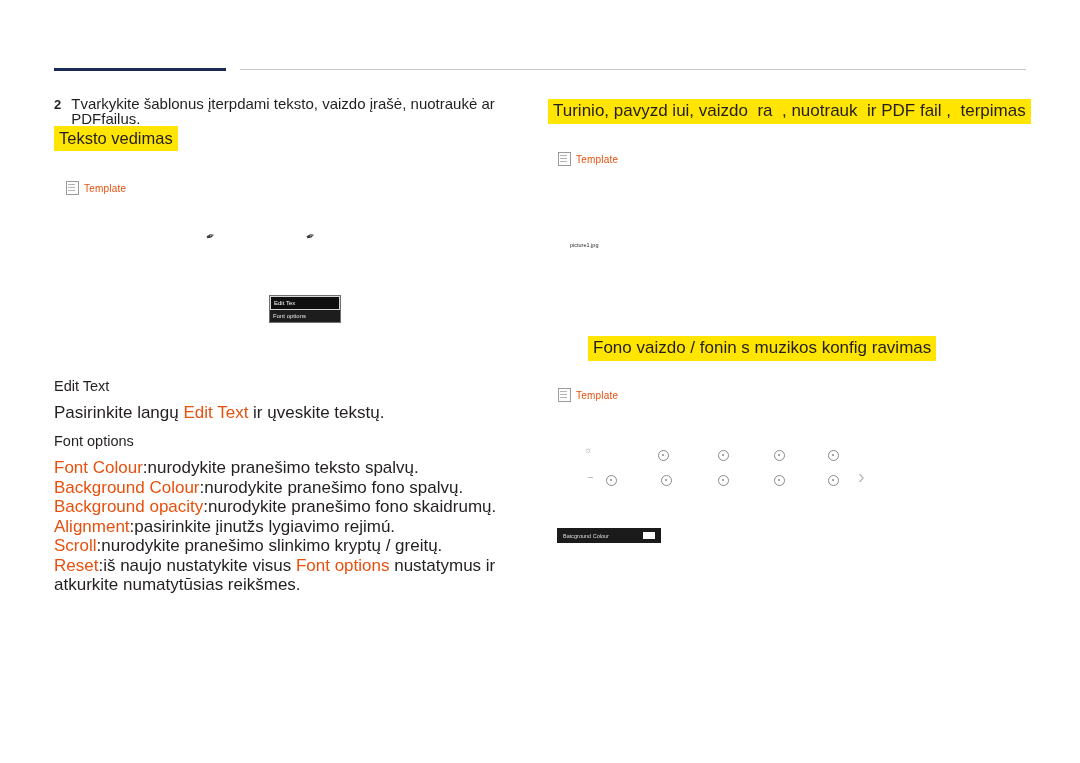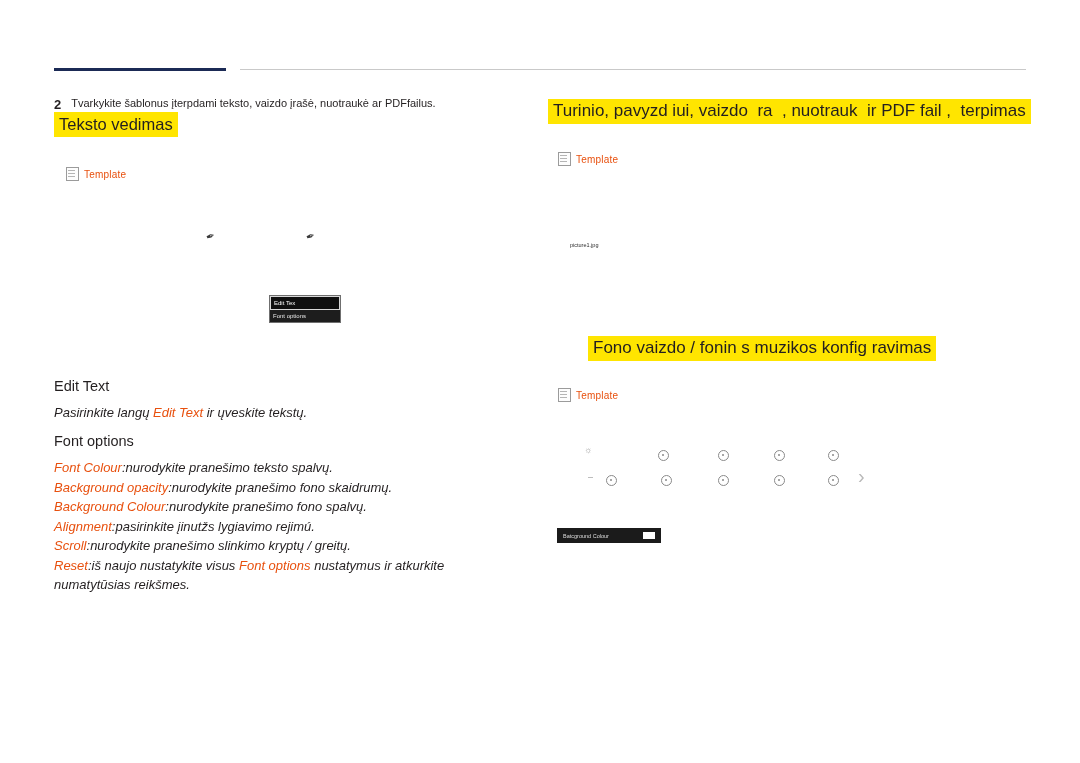--- a/index.html
+++ b/index.html
@@ -51,21 +51,21 @@
     gap: 10px;
   }
   .step-num {
     font-size: 13px;
     font-weight: bold;
     color: #231f20;
     line-height: 15px;
     padding-top: 1px;
   }
   .step-text {
-    font-size: 11px;
+    font-size: 15px;
     color: #231f20;
     line-height: 15px;
   }
   
   .h-yellow {
     display: inline-block;
     background: #ffe500;
     font-size: 16.5px;
     color: #231f20;
     padding: 2px 5px 3px 5px;
@@ -142,24 +142,23 @@
     color: #ffffff;
   }
   
   .sub-head {
     font-size: 14.5px;
     color: #231f20;
     margin-top: 0;
     margin-bottom: 9px;
   }
   .body-line {
-    font-size: 13px;
+    font-size: 17px;
     line-height: 19.5px;
     color: #231f20;
-    font-style: italic;
   }
   .em-orange {
     color: #e8500e;
   }
   .sec-edittext {
     position: absolute;
     left: 54px;
     top: 378px;
     width: 460px;
   }
@@ -306,24 +305,24 @@
     </div>
   </div>
 
   <div class="sec-fontoptions">
     <div class="sub-head">Font options</div>
 
     <div class="body-line">
       <span class="em-orange">Font Colour</span><span>:nurodykite pranešimo teksto spalvų.</span>
     </div>
     <div class="body-line">
+      <span class="em-orange">Background Colour</span><span>:nurodykite pranešimo fono spalvų.</span>
+    </div>
+    <div class="body-line">
       <span class="em-orange">Background opacity</span><span>:nurodykite pranešimo fono skaidrumų.</span>
-    </div>
-    <div class="body-line">
-      <span class="em-orange">Background Colour</span><span>:nurodykite pranešimo fono spalvų.</span>
     </div>
     <div class="body-line">
       <span class="em-orange">Alignment</span><span>:pasirinkite įinutžs lygiavimo rejimú.</span>
     </div>
     <div class="body-line">
       <span class="em-orange">Scroll</span><span>:nurodykite pranešimo slinkimo kryptų / greitų.</span>
     </div>
     <div class="body-line">
       <span class="em-orange">Reset</span><span>:iš naujo nustatykite visus </span><span class="em-orange">Font options</span><span> nustatymus ir atkurkite numatytūsias reikšmes.</span>
     </div>

